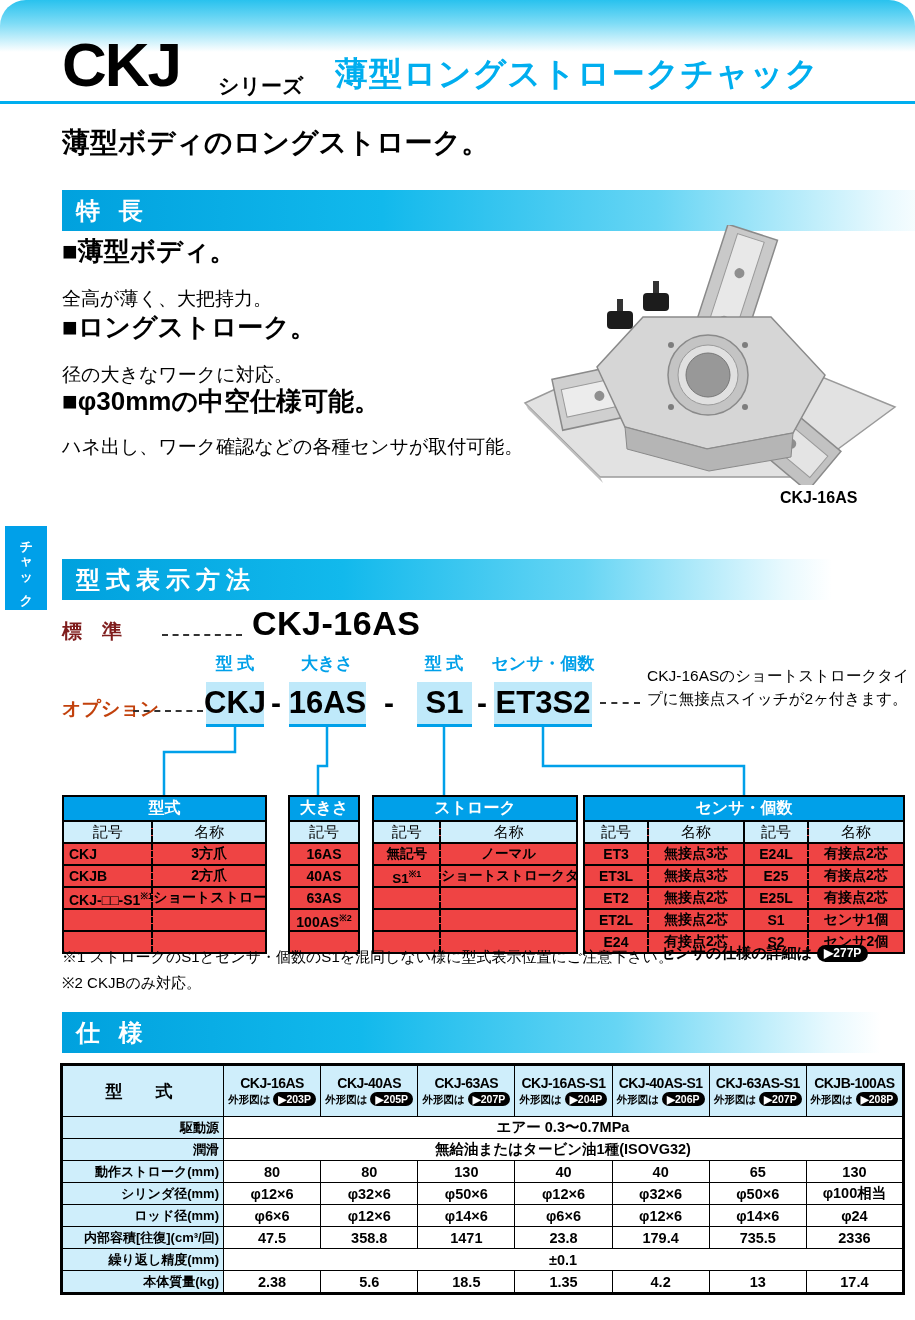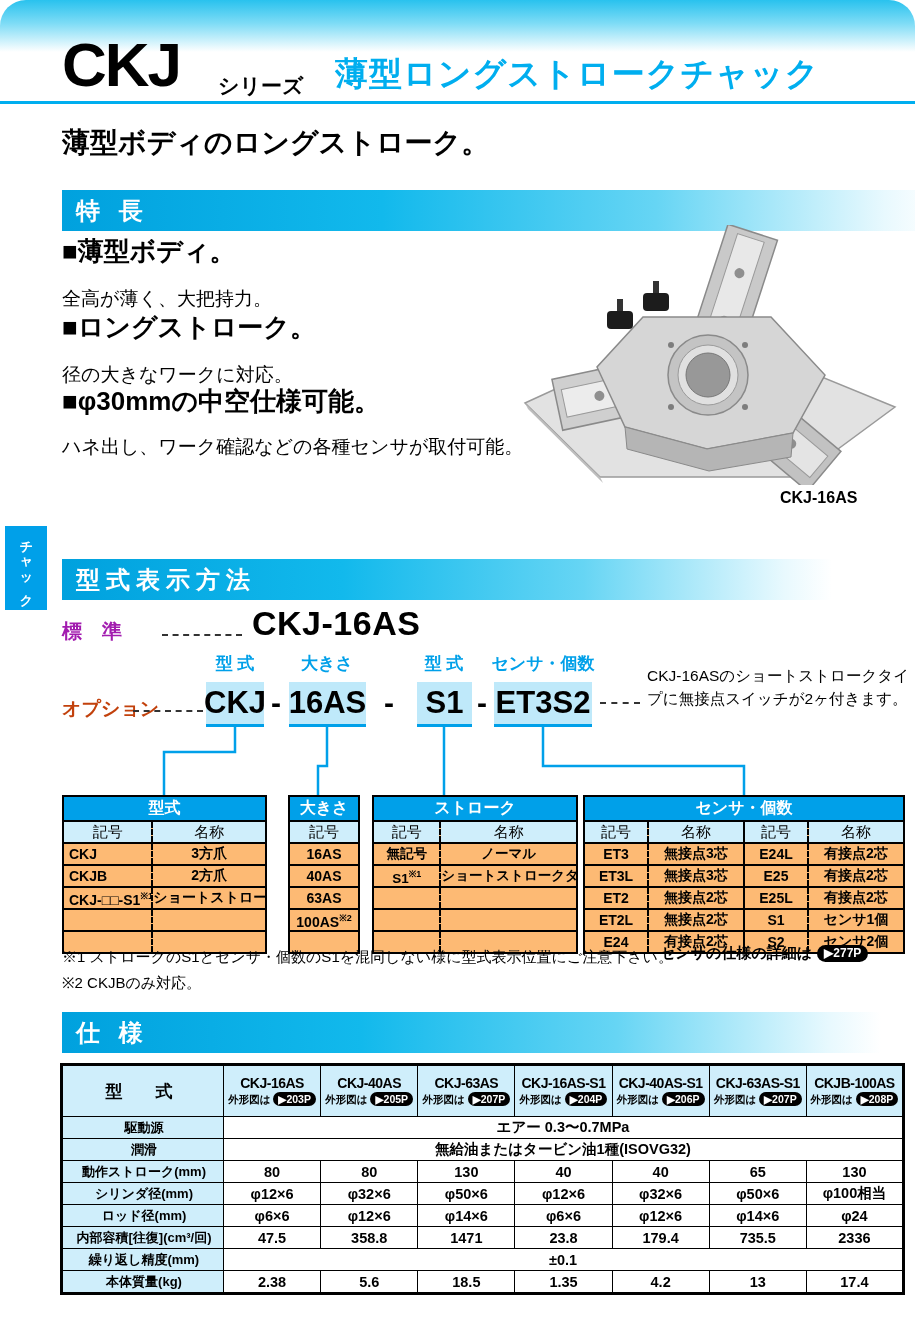--- a/index.html
+++ b/index.html
@@ -36,40 +36,40 @@
   
   .photo{left:495px;top:225px;width:420px;height:260px;}
   .photo-caption{left:780px;top:489px;font-size:16px;font-weight:bold;}
 
   
   .side-tab{left:5px;top:526px;width:42px;height:84px;background:#00a0e9;color:#fff;
     display:flex;align-items:center;justify-content:center;
     writing-mode:vertical-rl;text-orientation:upright;font-size:13px;font-weight:bold;letter-spacing:3px;}
 
   
-  .std-label{left:62px;top:618px;font-size:20px;font-weight:900;color:#a21caf;}
+  .std-label{left:62px;top:618px;font-size:20px;font-weight:900;color:#7f1d1d;}
   .std-leader{left:162px;top:634px;width:80px;border-top:2.5px dashed #333;}
   .std-value{left:252px;top:604px;font-size:34px;font-weight:900;letter-spacing:0.5px;}
   .opt-label{left:62px;top:696px;font-size:19px;font-weight:900;color:#c2410c;}
   .opt-leader{left:133px;top:710px;width:70px;border-top:2.5px dashed #333;}
   .seg-label{top:652px;width:140px;text-align:center;font-size:17px;font-weight:900;color:#00a0e9;}
   .sl0{left:165px;} .sl1{left:257px;} .sl2{left:374px;} .sl3{left:473px;}
   .seg-box{top:682px;height:42px;display:flex;align-items:center;justify-content:center;
     background:#bfe9fa;border-bottom:3px solid #00a0e9;font-size:31px;font-weight:900;}
   .sb0{left:206px;width:58px;} .sb1{left:289px;width:77px;} .sb2{left:417px;width:55px;} .sb3{left:494px;width:98px;}
   .seg-sep{top:686px;font-size:30px;font-weight:900;}
   .sp0{left:271px;} .sp1{left:384px;} .sp2{left:477px;}
   .note-dash{left:600px;top:702px;width:40px;border-top:2.5px dashed #333;}
   .opt-note{left:647px;top:664px;width:265px;font-size:15.5px;line-height:1.5;}
 
   .connectors{left:0;top:722px;}
 
   
   table{border-collapse:collapse;}
-  .opt-table{position:absolute;top:795px;border:2.5px solid #000;table-layout:fixed;background:#fdba74;}
+  .opt-table{position:absolute;top:795px;border:2.5px solid #000;table-layout:fixed;background:#ef4444;}
   .opt-table th,.opt-table td{border-top:2px solid #000;padding:0;height:20px;font-size:14px;
     text-align:center;overflow:hidden;white-space:nowrap;}
   .opt-table th.ttl{background:#00a0e9;color:#fff;font-weight:900;font-size:16px;height:23px;border-top:none;}
   .opt-table th.sub{background:#cfeefb;font-weight:normal;font-size:15px;}
   .opt-table td{font-weight:bold;}
   .opt-table td sup,.opt-table th sup,.spec sup{font-size:9px;}
   .t1{left:62px;width:205px;} .t2{left:288px;width:72px;} .t3{left:372px;width:206px;} .t4{left:583px;width:322px;}
   .t1 col:nth-child(1){width:44%;} .t1 col:nth-child(2){width:56%;}
   .t3 col:nth-child(1){width:33%;} .t3 col:nth-child(2){width:67%;}
   .t4 col:nth-child(1){width:20%;} .t4 col:nth-child(2){width:30%;}
@@ -90,21 +90,21 @@
   
   .spec{position:absolute;left:60px;top:1063px;width:845px;border:3px solid #000;table-layout:fixed;}
   .spec th,.spec td{border:1.5px solid #000;padding:0;overflow:hidden;white-space:nowrap;}
   .spec th{background:#cfeefb;font-weight:bold;}
   .spec .corner{font-size:17px;letter-spacing:8px;}
   .spec thead th{height:50px;}
   .spec .model{font-size:14px;font-weight:bold;letter-spacing:-0.5px;}
   .spec .dwg{font-size:10.5px;font-weight:bold;margin-top:1px;}
   .spec .dwg .badge{font-size:10.5px;line-height:14px;border-radius:8px;padding:0 5px;}
   .spec tbody th{height:21px;font-size:13px;text-align:left;}
-  .spec tbody th .cellflex{display:flex;justify-content:center;align-items:center;padding:0 4px 0 6px;}
+  .spec tbody th .cellflex{display:flex;justify-content:flex-end;align-items:center;padding:0 4px 0 6px;}
   .spec tbody td{height:21px;font-size:14.5px;text-align:center;font-weight:bold;}
   .spec col.labelcol{width:162px;}
 </style>
 </head>
 <body>
 
 <div id="page">
 
   <div class="abs top-band"></div>
 

